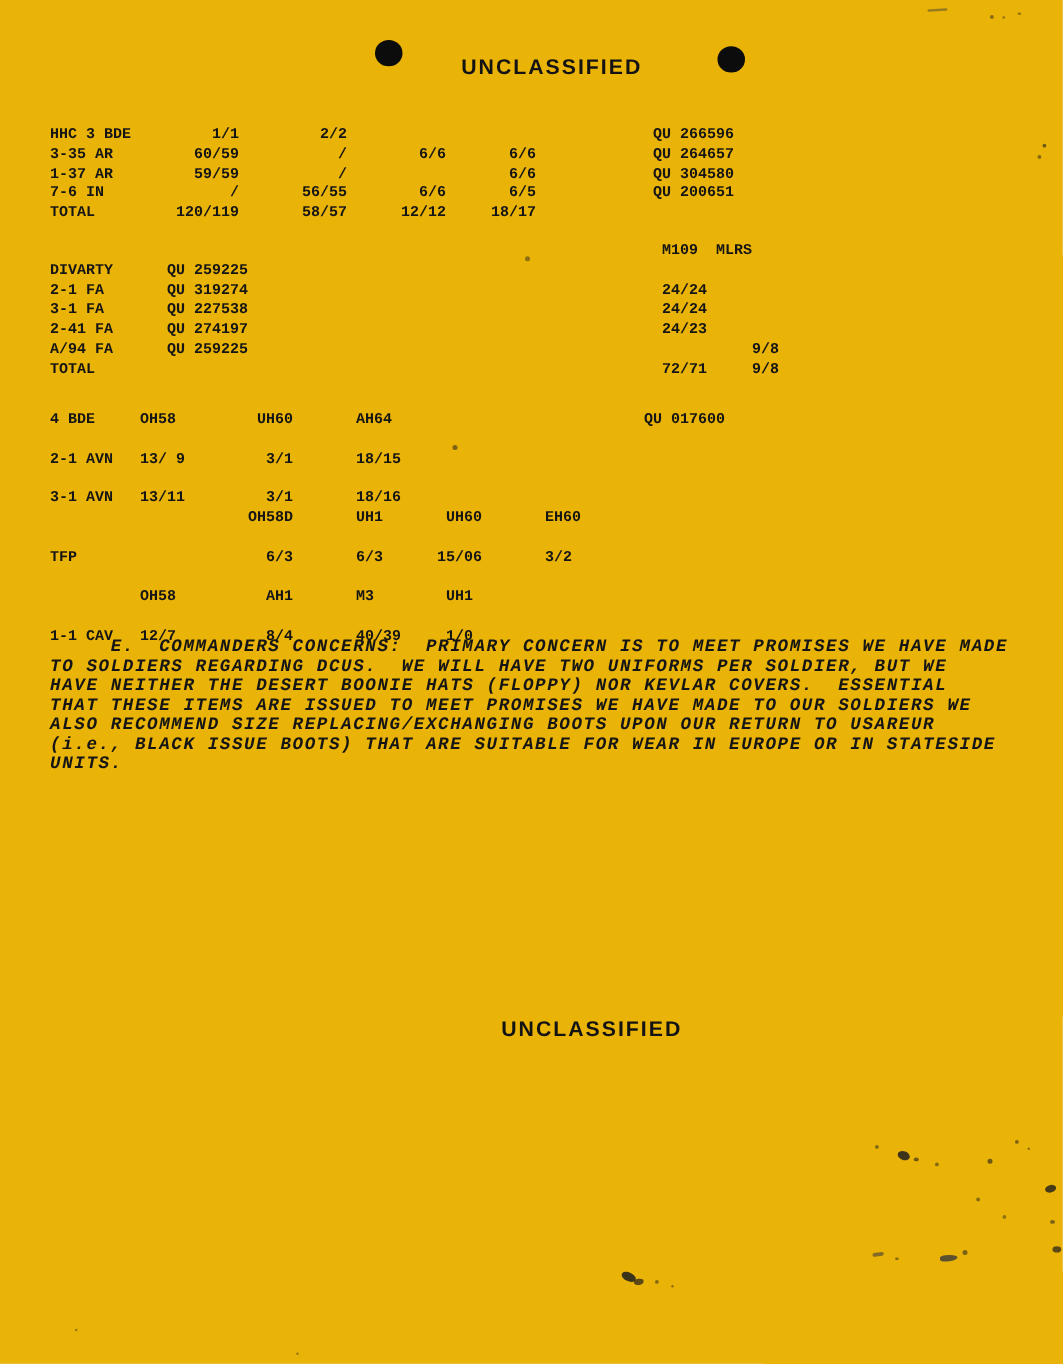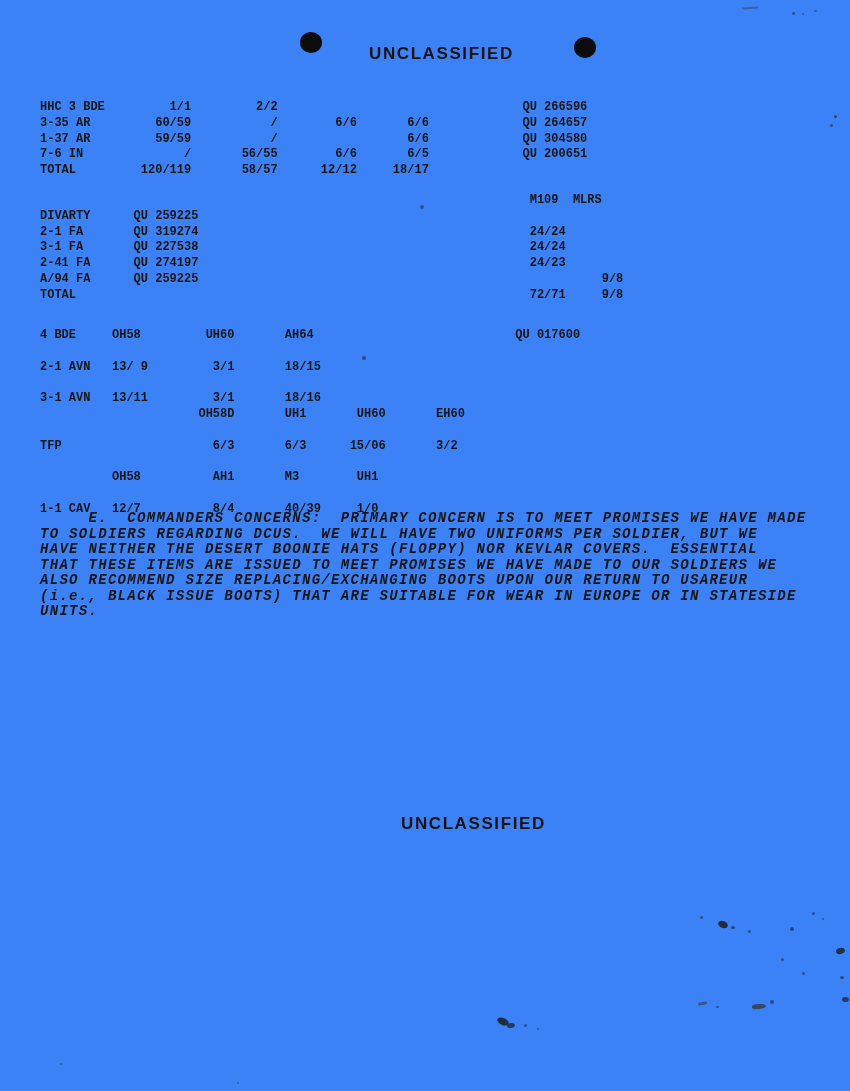--- a/index.html
+++ b/index.html
@@ -1,20 +1,20 @@
 <!DOCTYPE html>
 <html><head>
 <meta charset="utf-8">
 <style>
   * { margin:0; padding:0; box-sizing:border-box; }
   html,body { width:850px; height:1091px; }
   body { background:#e9e9e9; font-family:"Liberation Mono","DejaVu Sans Mono",monospace; }
   .page {
     position:absolute; left:0; top:0; width:850px; height:1091px;
-    background:#3b82f6; overflow:hidden; color:#161616;
+    background:#eab308; overflow:hidden; color:#161616;
   }
   .classification {
     position:absolute;
     font-family:"Liberation Sans","DejaVu Sans",sans-serif;
     font-weight:bold; font-size:17px; letter-spacing:1.6px; color:#131313;
   }
   .stamp-dot {
     position:absolute; width:22px; height:21px; border-radius:50%;
     background:#0c0c0c;
   }

